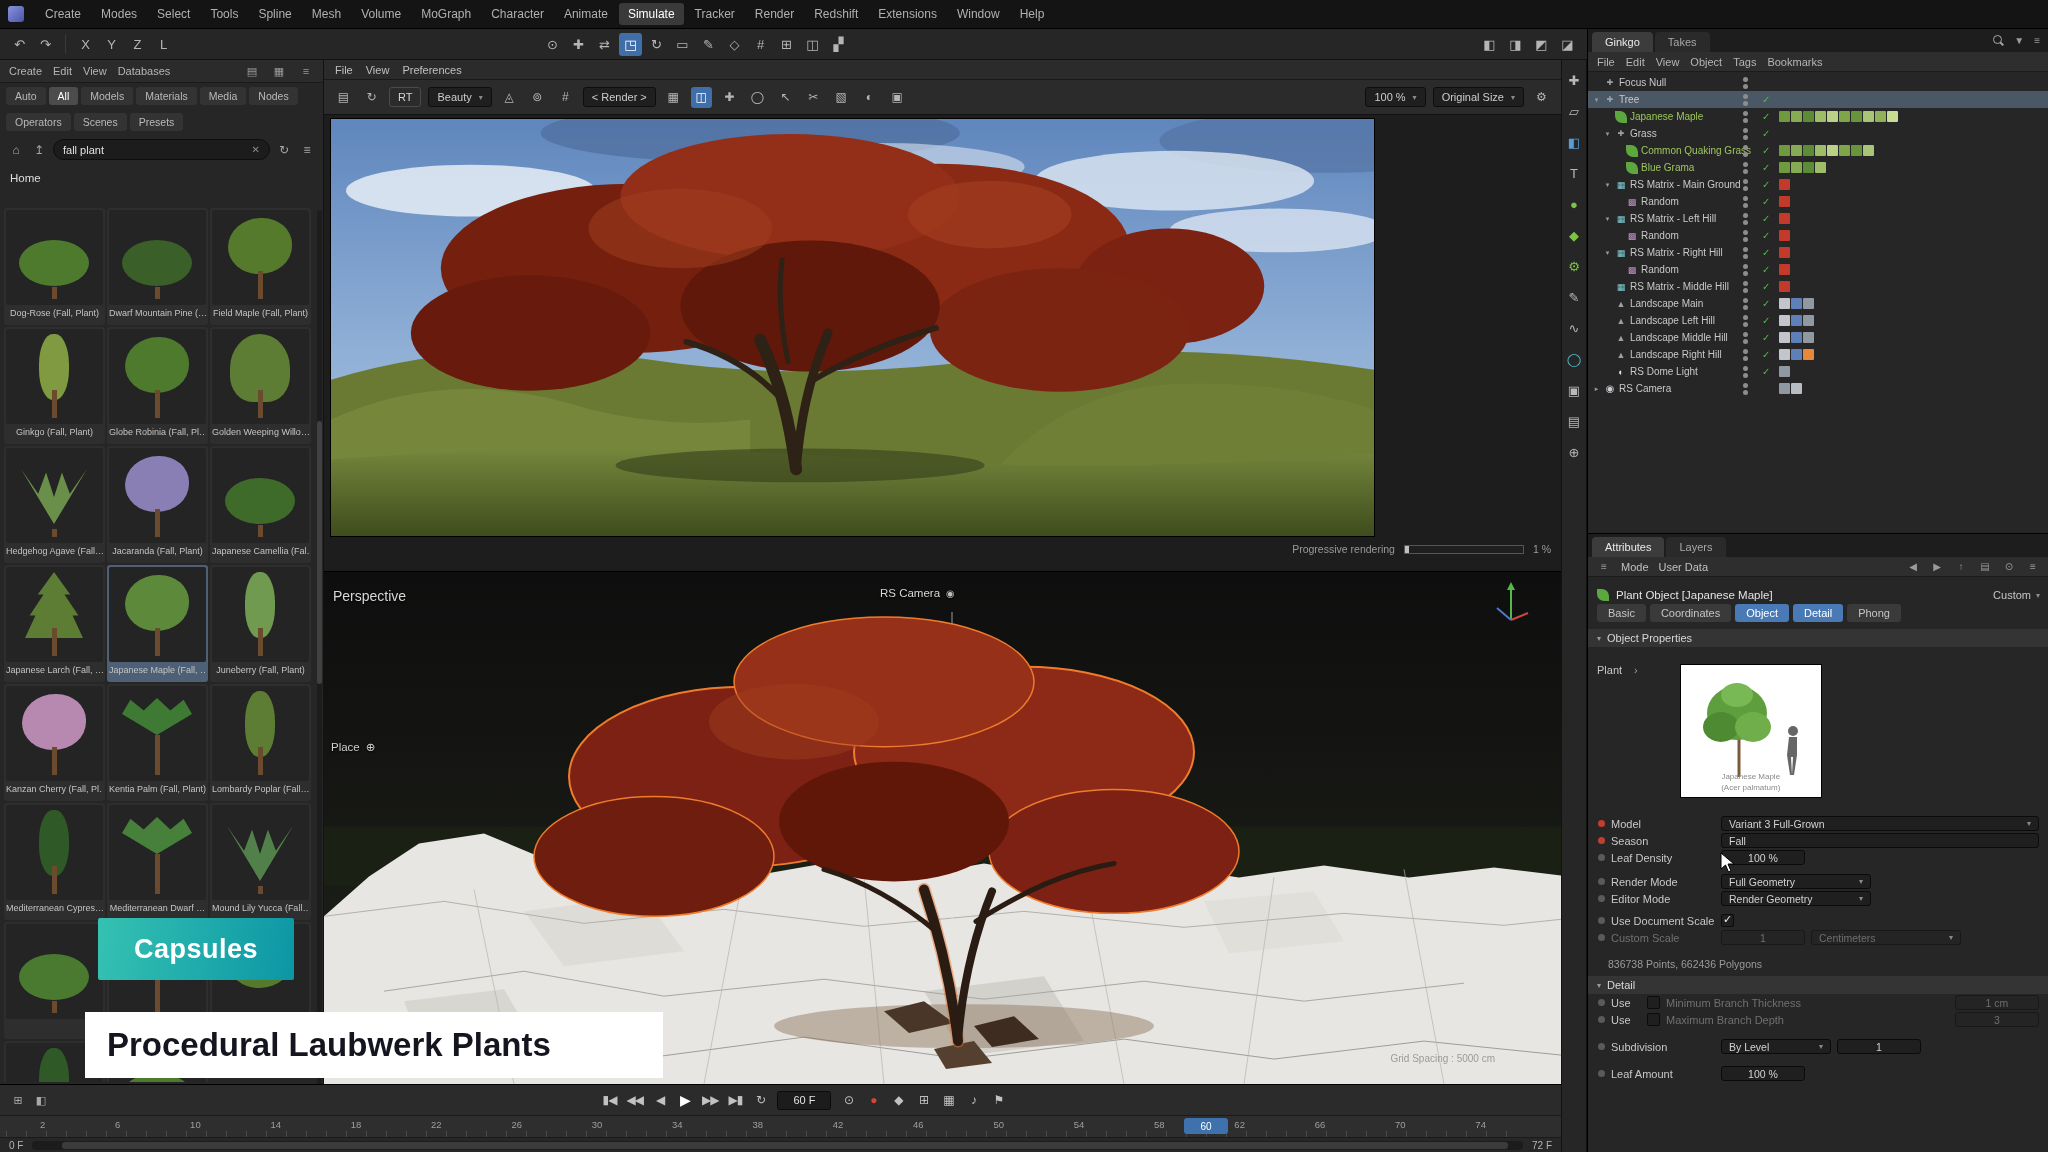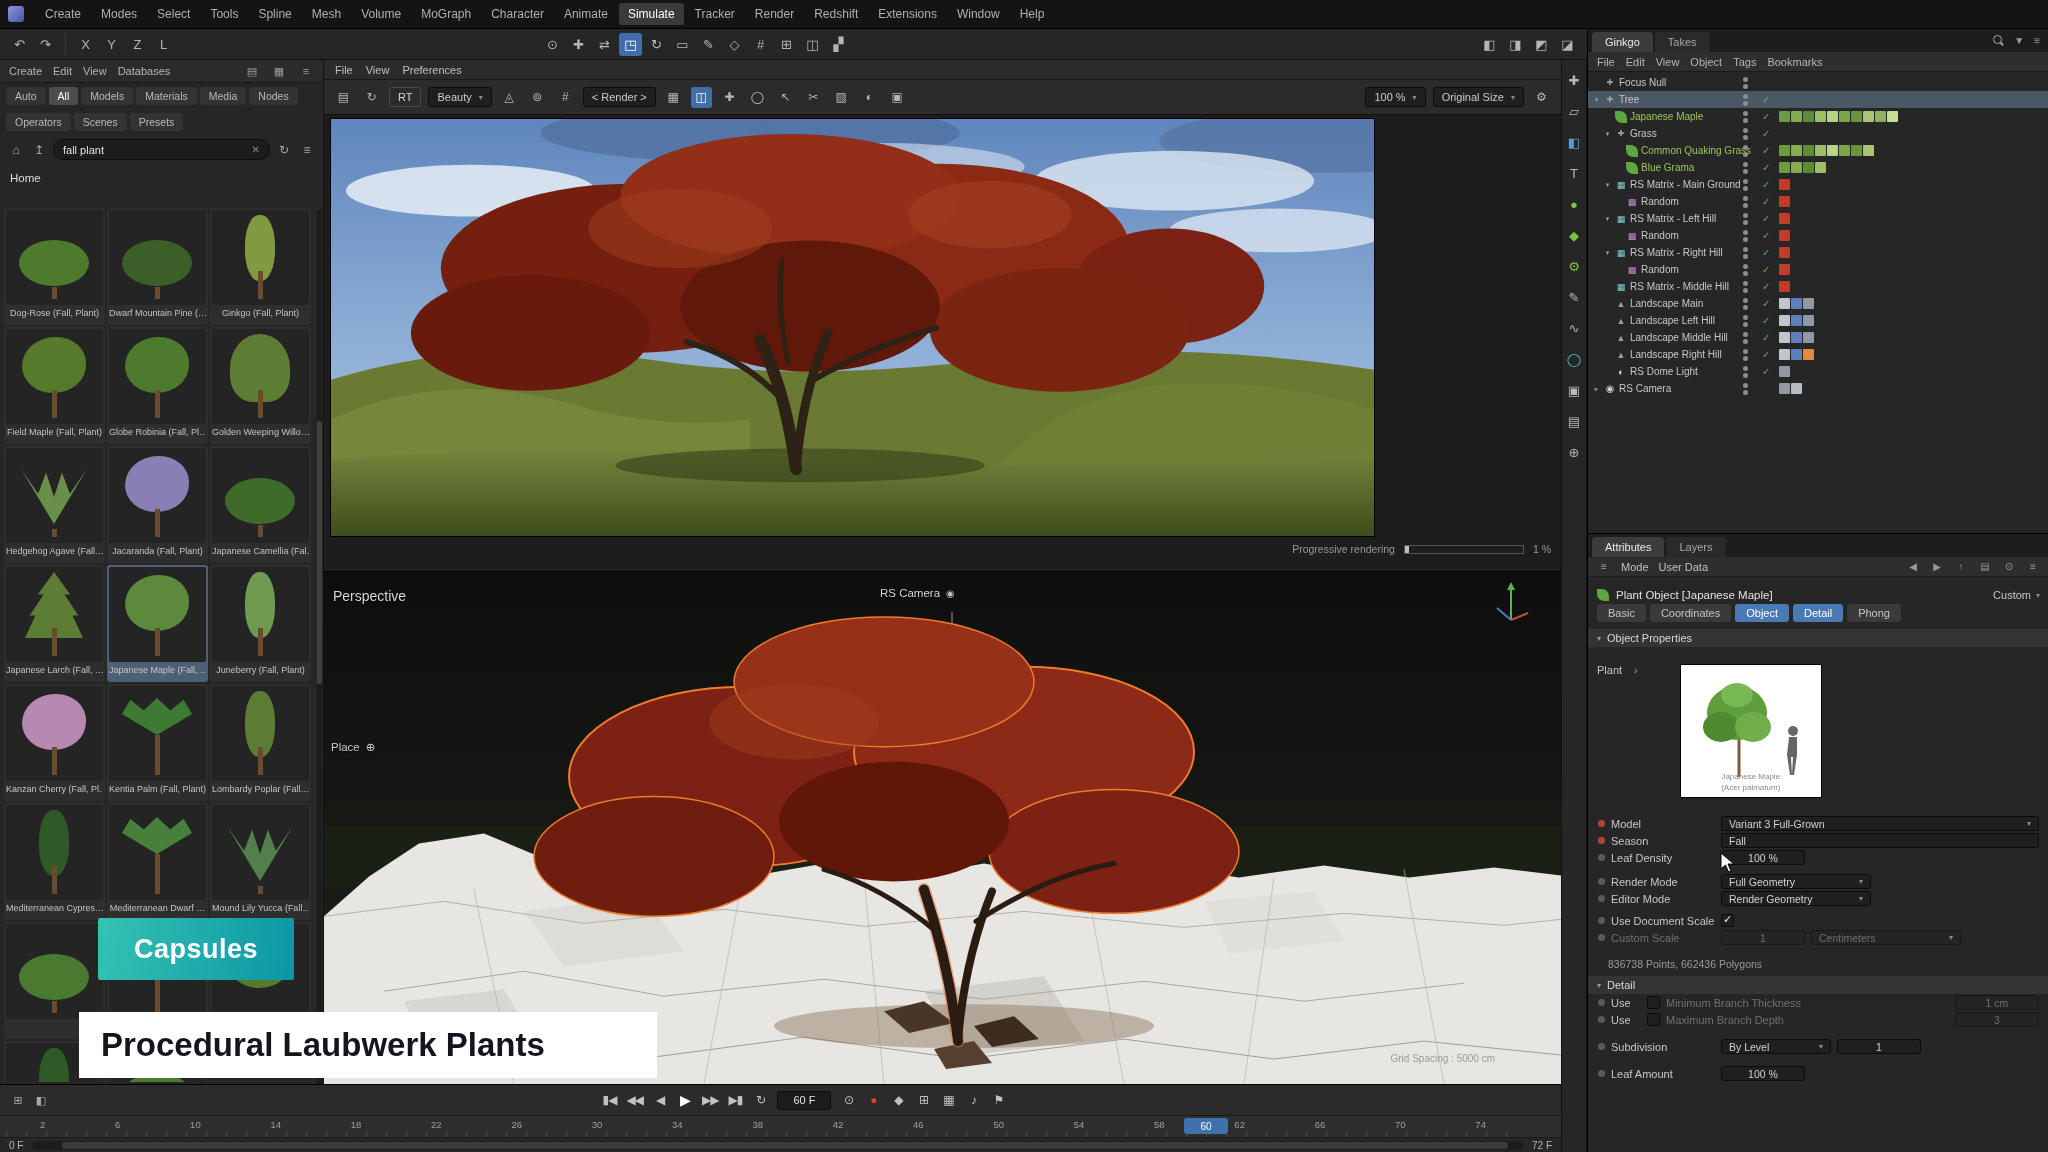--- a/index.html
+++ b/index.html
@@ -148,21 +148,21 @@
   .frame-box{width:54px;height:19px;background:#1c1c1c;border:1px solid #0b0b0b;border-radius:3px;display:flex;align-items:center;justify-content:center;font-size:11px;color:#e2e2e2}
   .tl-ruler{position:relative;height:22px;background:#2e2e2e;border-top:1px solid #1a1a1a}
   .ticks-bg{position:absolute;left:6px;right:40px;bottom:0;height:6px;background:repeating-linear-gradient(90deg,#4a4a4a 0 1px,transparent 1px 20px)}
   .tick-row{position:absolute;left:40px;width:1446px;top:3px;display:flex;justify-content:space-between;font-size:9.5px;color:#9f9f9f}
   .cur-pill{position:absolute;left:1184px;top:2px;width:44px;height:16px;background:#3f72ad;border-radius:3px;color:#fff;font-size:10px;display:flex;align-items:center;justify-content:center}
   .tl-range{height:15px;display:flex;align-items:center;gap:9px;padding:0 9px;font-size:10px;color:#b5b5b5;background:#272727;border-top:1px solid #1a1a1a}
   .range-track{flex:1;height:9px;background:#1c1c1c;border-radius:4px;position:relative}
   .range-fill{position:absolute;left:2%;right:1%;top:1px;bottom:1px;background:#3b3b3b;border-radius:3px}
   
   .badge{position:absolute;left:98px;top:918px;width:196px;height:62px;background:linear-gradient(100deg,#35c2b2,#0c96a5);display:flex;align-items:center;justify-content:center;color:#fff;font-weight:bold;font-size:27px;border-radius:2px;z-index:9;letter-spacing:.5px}
-  .title-card{position:absolute;left:79px;top:1012px;width:578px;height:66px;background:#fff;display:flex;align-items:center;padding-left:22px;font-weight:bold;font-size:33px;color:#15151f;z-index:9}
+  .title-card{position:absolute;left:85px;top:1012px;width:578px;height:66px;background:#fff;display:flex;align-items:center;padding-left:22px;font-weight:bold;font-size:33px;color:#15151f;z-index:9}
   .cursor{position:absolute;left:1720px;top:852px;z-index:10}
 </style>
 </head>
 <body>
 
 <div class="root">
 
   <div class="menubar">
     <span class="logo"></span>
     <span class="menu-item">Create</span>
@@ -256,33 +256,33 @@
           </div>
           <div class="plant-label">Dog-Rose (Fall, Plant)</div>
         </div>
         <div class="plant-cell shape-bush">
           <div class="thumb">
             <div class="t-fol" style="background: rgb(58, 95, 40);"></div>
             <div class="t-trunk"></div>
           </div>
           <div class="plant-label">Dwarf Mountain Pine (…</div>
         </div>
+        <div class="plant-cell shape-round">
+          <div class="thumb">
+            <div class="t-fol" style="background: rgb(85, 122, 44);"></div>
+            <div class="t-trunk"></div>
+          </div>
+          <div class="plant-label">Field Maple (Fall, Plant)</div>
+        </div>
         <div class="plant-cell shape-column">
           <div class="thumb">
             <div class="t-fol" style="background: rgb(127, 154, 64);"></div>
             <div class="t-trunk"></div>
           </div>
           <div class="plant-label">Ginkgo (Fall, Plant)</div>
-        </div>
-        <div class="plant-cell shape-round">
-          <div class="thumb">
-            <div class="t-fol" style="background: rgb(85, 122, 44);"></div>
-            <div class="t-trunk"></div>
-          </div>
-          <div class="plant-label">Field Maple (Fall, Plant)</div>
         </div>
         <div class="plant-cell shape-round">
           <div class="thumb">
             <div class="t-fol" style="background: rgb(78, 122, 46);"></div>
             <div class="t-trunk"></div>
           </div>
           <div class="plant-label">Globe Robinia (Fall, Pl…</div>
         </div>
         <div class="plant-cell shape-weeping">
           <div class="thumb">

